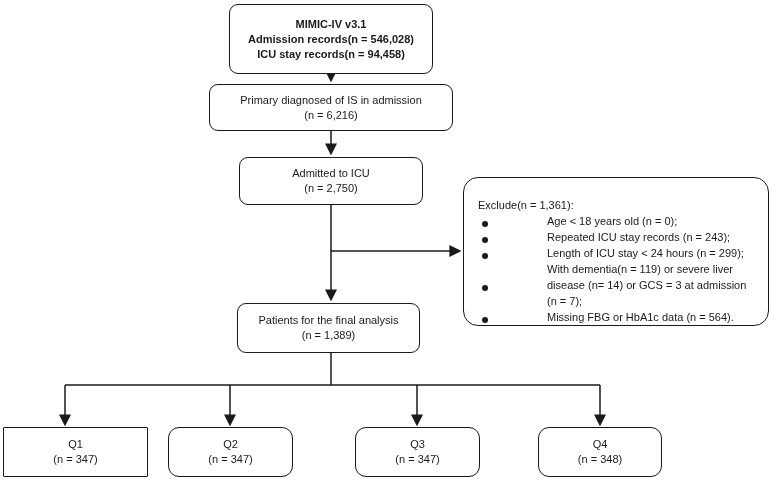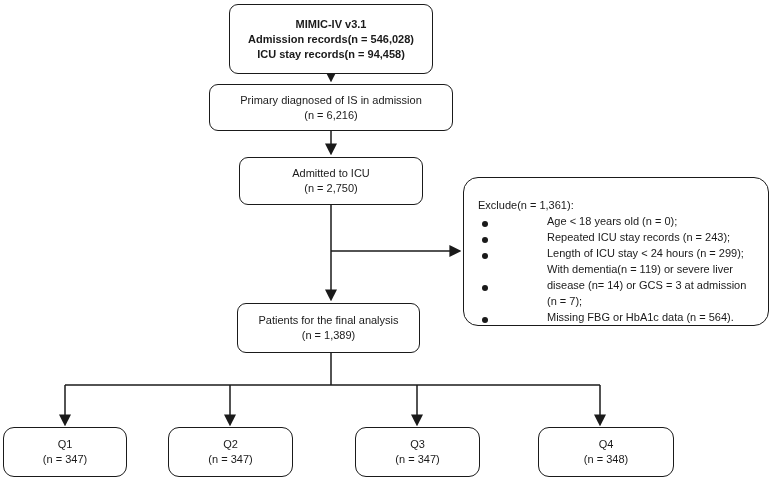--- a/index.html
+++ b/index.html
@@ -35,24 +35,24 @@
     align-items: center;
     justify-content: center;
     text-align: center;
     font-size: 11px;
     line-height: 15px;
   }
   #box-mimic   { left: 229px; top: 4px;   width: 204px; height: 70px; font-weight: bold; }
   #box-primary { left: 209px; top: 84px;  width: 244px; height: 47px; }
   #box-icu     { left: 239px; top: 157px; width: 184px; height: 48px; }
   #box-final   { left: 237px; top: 303px; width: 183px; height: 50px; }
-  #box-q1      { left: 3px;   top: 427px; width: 124px; height: 50px; border-radius: 11px; }
+  #box-q1      { left: 3px;   top: 427px; width: 145px; height: 50px; border-radius: 1px; }
   #box-q2      { left: 168px; top: 427px; width: 125px; height: 50px; border-radius: 11px; }
   #box-q3      { left: 355px; top: 427px; width: 125px; height: 50px; border-radius: 11px; }
-  #box-q4      { left: 538px; top: 427px; width: 136px; height: 50px; border-radius: 11px; }
+  #box-q4      { left: 538px; top: 427px; width: 124px; height: 50px; border-radius: 11px; }
   #box-exclude {
     left: 463px; top: 177px; width: 306px; height: 149px;
     border-radius: 15px;
     align-items: flex-start;
     justify-content: flex-start;
     text-align: left;
     padding: 19px 12px 16px 14px;
     line-height: 16px;
   }
   #box-exclude .exclude-title {

